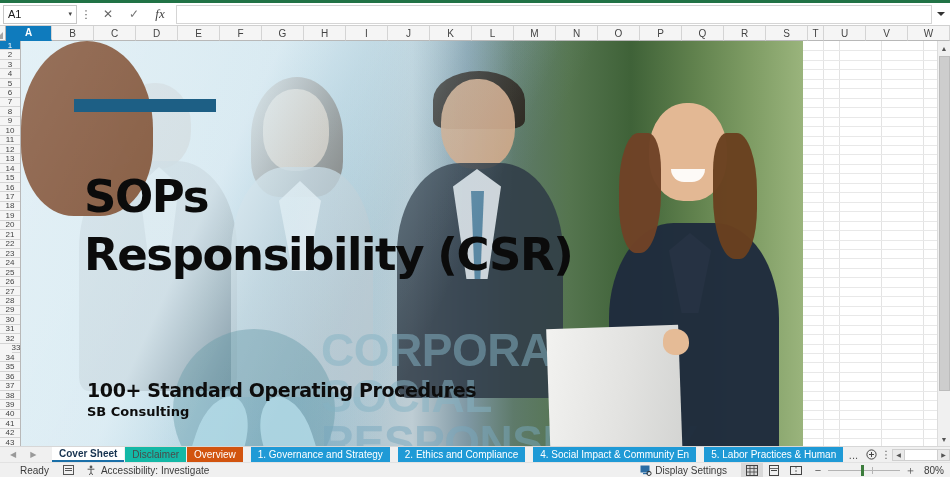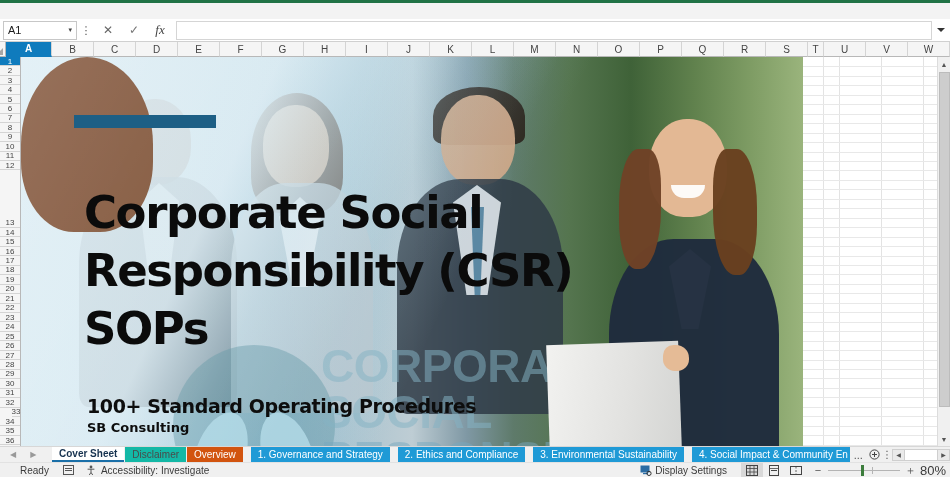--- a/index.html
+++ b/index.html
@@ -12,21 +12,21 @@
     -webkit-font-smoothing: antialiased;
   }
   .app { width:950px; height:477px; position:relative; display:flex; flex-direction:column; }
 
   
   .top-line { height:3px; background:#217346; width:100%; flex:0 0 auto; }
 
   
   .formula-bar {
     height:23px; flex:0 0 auto; background:#fff;
-    display:flex; align-items:center; border-bottom:1px solid #d0d0d0;margin-top:16px;
+    display:flex; align-items:center; border-bottom:1px solid #d0d0d0;
   }
   .name-box {
     width:74px; height:19px; margin-left:3px;
     border:1px solid #c7c7c7; background:#fff;
     display:flex; align-items:center; padding:0 4px; font-size:11px;
   }
   .name-box .nb-text { flex:1; }
   .name-box .nb-arrow { font-size:7px; color:#444; }
   .fb-dots { width:18px; text-align:center; color:#555; font-size:11px; letter-spacing:0; }
   .fb-btn { width:26px; height:21px; display:flex; align-items:center; justify-content:center;
@@ -237,21 +237,21 @@
   .sb-spacer { flex:1 1 auto; }
   .sb-right { display:flex; align-items:center; gap:0; margin-right:6px; }
   .sb-disp { display:flex; align-items:center; gap:3px; margin-right:14px; }
   .vbtn { width:22px; height:14px; display:flex; align-items:center; justify-content:center; color:#444; }
   .vbtn.active { background:#d8d8d8; }
   .zoom-ctl { display:flex; align-items:center; gap:5px; margin-left:6px; }
   .zm { color:#555; font-size:11px; width:10px; text-align:center; }
   .ztrack { width:72px; height:1px; background:#b4b4b4; position:relative; }
   .zthumb { position:absolute; left:33px; top:-5px; width:3px; height:11px; background:#3c7d3c; }
   .ztick  { position:absolute; left:44px; top:-3px; width:1px; height:7px; background:#b4b4b4; }
-  .zlabel { width:24px; text-align:right; font-size:13px; color:#3b3b3b; }
+  .zlabel { width:24px; text-align:right; font-size:10px; color:#3b3b3b; }
   .icon-svg { display:block; }
 </style>
 </head>
 <body>
 
 <div class="app">
 
   <div class="top-line"></div>
 
   <div class="formula-bar">
@@ -307,21 +307,21 @@
           <div class="row-head" style="height: 9.45455px;">3</div>
           <div class="row-head" style="height: 9.45455px;">4</div>
           <div class="row-head" style="height: 9.45455px;">5</div>
           <div class="row-head" style="height: 9.45455px;">6</div>
           <div class="row-head" style="height: 9.45455px;">7</div>
           <div class="row-head" style="height: 9.45455px;">8</div>
           <div class="row-head" style="height: 9.45455px;">9</div>
           <div class="row-head" style="height: 9.45455px;">10</div>
           <div class="row-head" style="height: 9.45455px;">11</div>
           <div class="row-head" style="height: 9.45455px;">12</div>
-          <div class="row-head" style="height: 9.45455px; margin-top: 48px;">13</div>
+          <div class="row-head" style="height: 9.45455px;">13</div>
           <div class="row-head" style="height: 9.45455px;">14</div>
           <div class="row-head" style="height: 9.45455px;">15</div>
           <div class="row-head" style="height: 9.45455px;">16</div>
           <div class="row-head" style="height: 9.45455px;">17</div>
           <div class="row-head" style="height: 9.45455px;">18</div>
           <div class="row-head" style="height: 9.45455px;">19</div>
           <div class="row-head" style="height: 9.45455px;">20</div>
           <div class="row-head" style="height: 9.45455px;">21</div>
           <div class="row-head" style="height: 9.45455px;">22</div>
           <div class="row-head" style="height: 9.45455px;">23</div>
@@ -387,23 +387,22 @@
           <div class="w2-hairL" style="position:absolute"></div>
           <div class="w2-hairR" style="position:absolute"></div>
           <div class="board"></div>
           <div class="hand1"></div>
 
           <div class="diag2"></div>
 
           <div class="accent-bar"></div>
 
           <div class="cover-title">
-            <div>Corporate Social</div>
+            <div>SOPs</div>
             <div>Responsibility (CSR)</div>
-            <div>SOPs</div>
           </div>
 
           <div class="cover-sub">100+ Standard Operating Procedures</div>
           <div class="cover-company">SB Consulting</div>
         </div>
 
         <div class="grid-lines" id="grid-lines">
             <div style="position: absolute; top: 0px; bottom: 0px; width: 1px; background: rgb(227, 227, 227); left: 20px;"></div>
             <div style="position: absolute; top: 0px; bottom: 0px; width: 1px; background: rgb(227, 227, 227); left: 36px;"></div>
             <div style="position: absolute; top: 0px; bottom: 0px; width: 1px; background: rgb(227, 227, 227); left: 78px;"></div>
@@ -475,23 +474,20 @@
           <span>Disclaimer</span>
         </div>
         <div class="tab orange">
           <span>Overview</span>
         </div>
         <div class="tab blue">
           <span>1. Governance and Strategy</span>
         </div>
         <div class="tab blue">
           <span>2. Ethics and Compliance</span>
-        </div>
-        <div class="tab blue">
-          <span>3. Environmental Sustainability</span>
         </div>
         <div class="tab blue">
           <span>4. Social Impact &amp; Community En</span>
         </div>
         <div class="tab blue">
           <span>5. Labor Practices &amp; Human</span>
         </div>
       </div>
     <div class="tab-more">...</div>
     <div class="tab-add">

